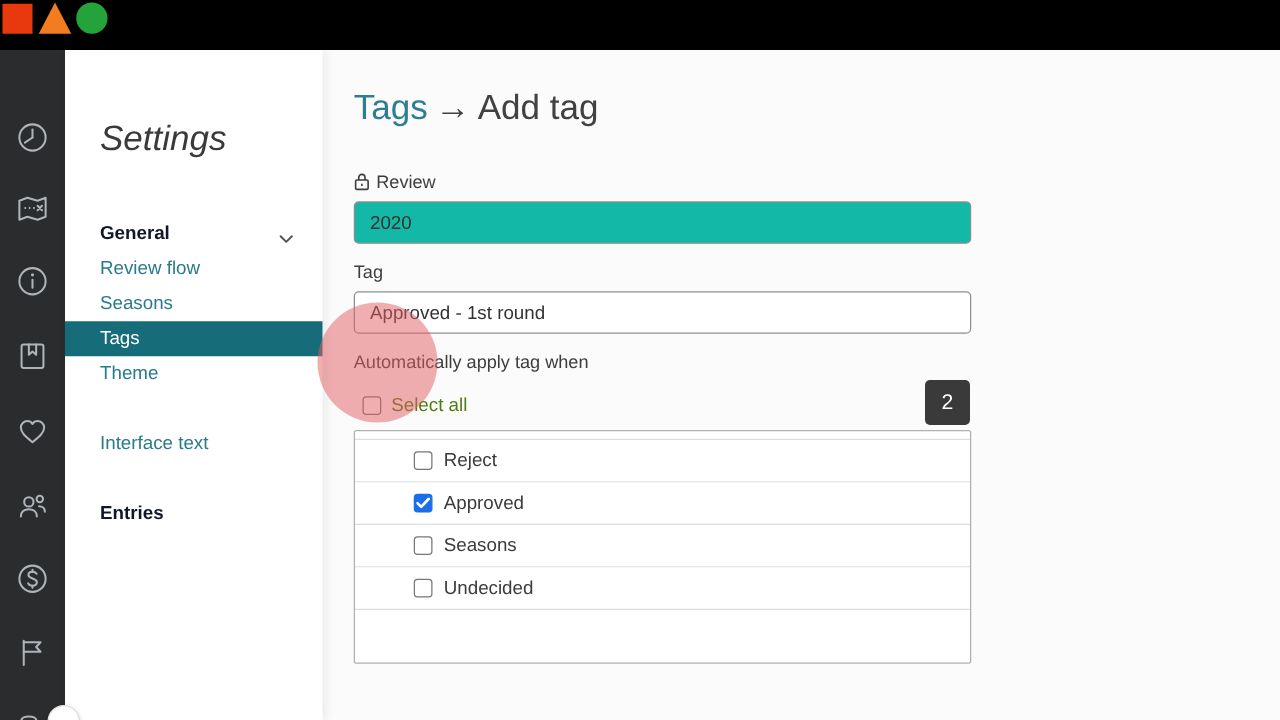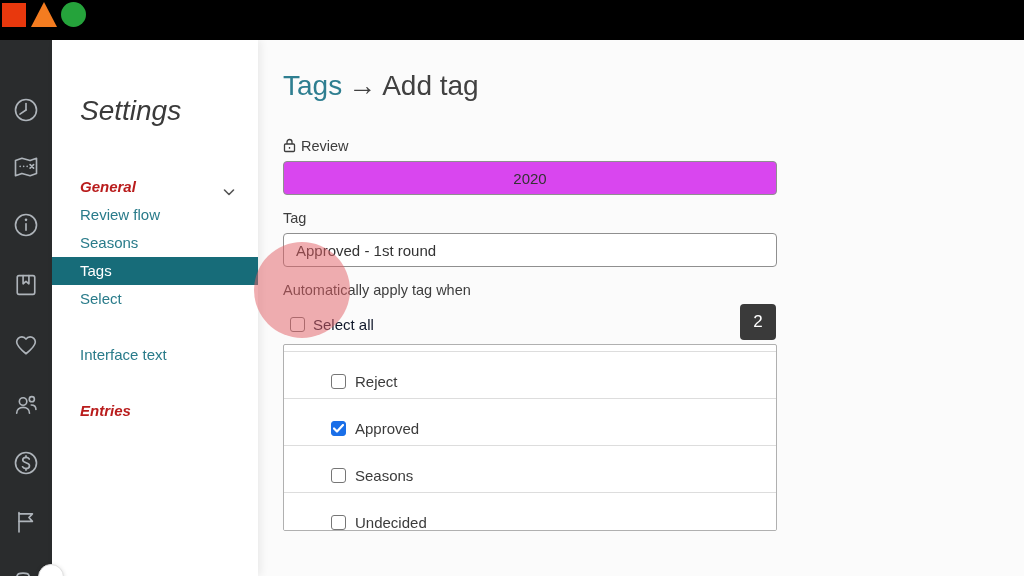--- a/index.html
+++ b/index.html
@@ -35,21 +35,21 @@
 
   
   .sidebar {
     position: absolute; left: 52px; top: 40px; width: 206px; height: 536px;
     background: #fff;
     box-shadow: 3px 0 8px rgba(0,0,0,0.07);
   }
   .settings-title { position: absolute; left: 28px; top: 55px; font-size: 28px; color: #3a3a3a; font-weight: 400; font-style: italic; }
   .nav { position: absolute; left: 0; top: 133px; width: 206px; }
   .nav-row { position: relative; height: 28px; line-height: 28px; padding-left: 28px; font-size: 15px; }
-  .nav-header { font-weight: 700; color: #b91c1c; cursor: pointer; font-style: italic; }
+  .nav-header { font-weight: 700; color: #0f172a; cursor: pointer; }
   .nav-header .chev { position: absolute; right: 22px; top: 7px; width: 14px; height: 14px; }
   .nav-header .chev svg { width: 14px; height: 14px; stroke: #555; fill: none; stroke-width: 1.6; stroke-linecap: round; stroke-linejoin: round; }
   .nav-link { color: #297b8a; cursor: pointer; }
   .nav-link.selected { background: #176c79; color: #fff; }
   .nav-gap { height: 28px; }
 
   
   .help-bubble {
     position: absolute; left: 38px; top: 564px; width: 26px; height: 26px;
     background: #fff; border: 1px solid #e0e0e0; border-radius: 50%;
@@ -68,26 +68,26 @@
   .lock-icon svg { width: 13px; height: 15px; stroke: #3d3d3d; fill: none; stroke-width: 1.3; }
   .label-tag { top: 170px; }
   .label-apply { top: 242px; }
 
   .text-input {
     position: absolute; left: 25px; width: 494px; height: 34px;
     border: 1px solid #8f8f8f; border-radius: 4px;
     font-family: "Liberation Sans", sans-serif; font-size: 15px; color: #333;
     padding: 0 12px; outline: none;
   }
-  .input-season { top: 121px; background: #d946ef; text-align: center; }
+  .input-season { top: 121px; background: #14b8a6; }
   .input-tag { top: 193px; background: #fff; }
 
   .selectall-row { position: absolute; left: 32px; top: 275px; height: 18px; display: flex; align-items: center; cursor: pointer; }
   .selectall-row .cb { margin-right: 8px; }
-  .selectall-label { font-size: 15px; color: #0f172a; }
+  .selectall-label { font-size: 15px; color: #4d7c0f; }
 
   .count-badge {
     position: absolute; left: 482px; top: 264px; width: 36px; height: 36px;
     background: #3a3a3a; border-radius: 4px; color: #fff;
     font-size: 17px; display: flex; align-items: center; justify-content: center;
   }
 
   
   .cb {
     width: 15px; height: 15px; border: 1.5px solid #767676; border-radius: 3px;
@@ -95,21 +95,21 @@
   }
   .cb.checked { background: #1a6fe8; border-color: #1a6fe8; }
   .cb.checked svg { position: absolute; left: 1px; top: 2px; width: 11px; height: 9px; stroke: #fff; fill: none; stroke-width: 2.2; stroke-linecap: round; stroke-linejoin: round; }
 
   
   .listbox {
     position: absolute; left: 25px; top: 304px; width: 494px; height: 187px;
     background: #fff; border: 1px solid #b0b0b0; border-radius: 2px; overflow: hidden;
   }
   .list-sliver { height: 7px; border-bottom: 1px solid #ddd; }
-  .list-row { height: 34px; display: flex; align-items: center; border-bottom: 1px solid #ddd; font-size: 15px; color: #3b3b3b; cursor: pointer; background: #fff; margin-top: 13px; }
+  .list-row { height: 34px; display: flex; align-items: center; border-bottom: 1px solid #ddd; font-size: 15px; color: #3b3b3b; cursor: pointer; background: #fff; }
   .list-row.indent { padding-left: 47px; }
   .list-row.parent { padding-left: 11px; }
   .list-row.parent .opt-label { font-weight: 700; color: #333; }
   .list-row .opt-label { margin-left: 9px; }
 
   
   .click-highlight {
     position: absolute; left: 254px; top: 242px; width: 96px; height: 96px;
     border-radius: 50%; background: rgba(226, 93, 99, 0.5);
     z-index: 10; pointer-events: none;
@@ -199,21 +199,21 @@
 
     <div class="nav-row nav-header">
       <span>General</span>
       <span class="chev"><svg viewBox="0 0 14 14">
             <polyline points="2.5,5 7,9.5 11.5,5"></polyline>
           </svg></span>
     </div>
     <div class="nav-row nav-link">Review flow</div>
     <div class="nav-row nav-link">Seasons</div>
     <div class="nav-row nav-link selected">Tags</div>
-    <div class="nav-row nav-link">Select</div>
+    <div class="nav-row nav-link">Theme</div>
 
     <div class="nav-gap"></div>
 
     <div class="nav-row nav-link">Interface text</div>
 
     <div class="nav-gap"></div>
 
     <div class="nav-row nav-header">
       <span>Entries</span>
       <span class="chev"></span>

